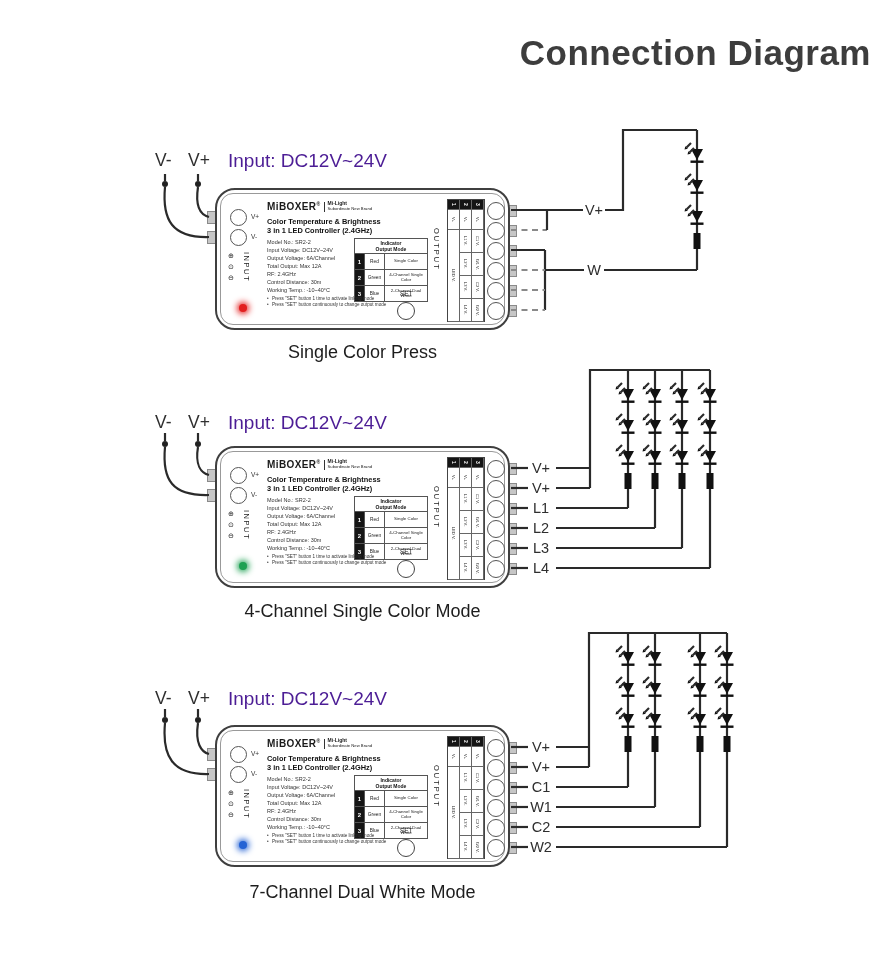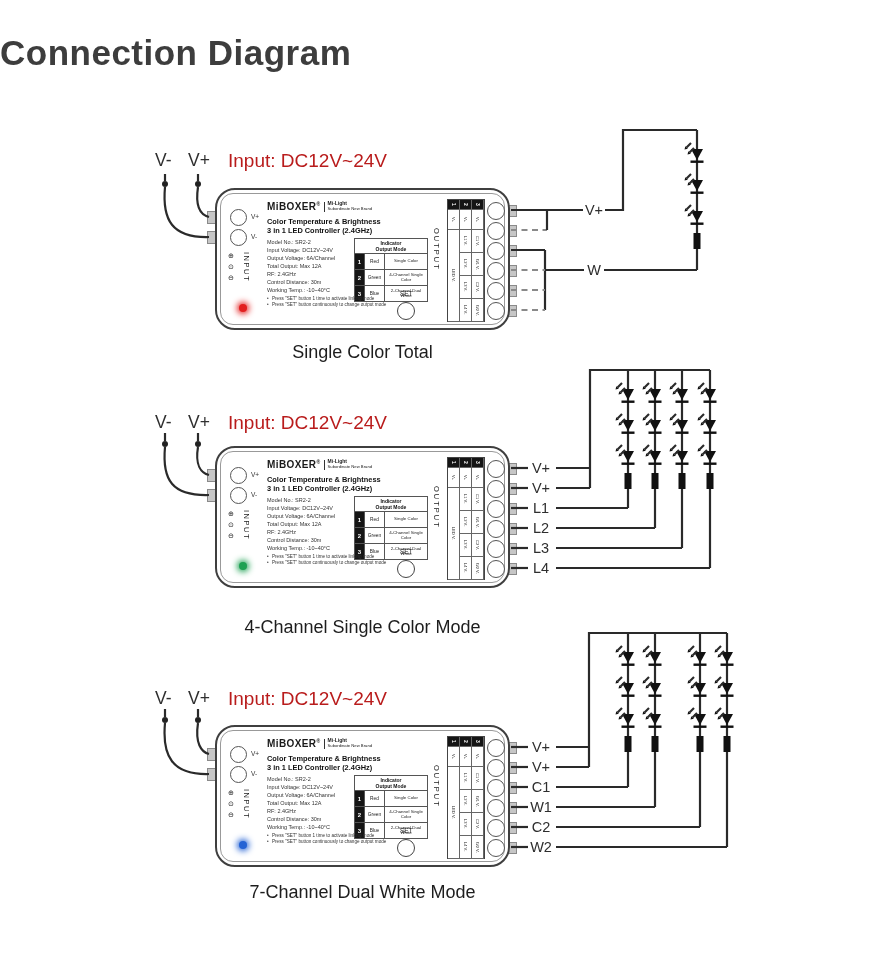--- a/index.html
+++ b/index.html
@@ -1,21 +1,21 @@
 <!DOCTYPE html>
 <html><head>
 <meta charset="utf-8">
 <style>
   html,body{margin:0;padding:0;background:#fff}
   .canvas{position:relative;width:871px;height:958px;background:#fff;overflow:hidden;
           font-family:"Liberation Sans","DejaVu Sans",sans-serif;color:#222}
-  .title{position:absolute;top:33px;left:0;width:100%;text-align:left;
+  .title{position:absolute;top:33px;left:0;width:100%;text-align:right;
          font-size:35px;font-weight:bold;color:#3d3d3d;letter-spacing:.5px}
   .hdr-neg,.hdr-pos{position:absolute;font-size:17.5px;color:#2f2f2f}
-  .hdr-input{position:absolute;font-size:19px;color:#b91c1c}
+  .hdr-input{position:absolute;font-size:19px;color:#4c1d95}
   .caption{position:absolute;left:215px;width:295px;text-align:center;font-size:18px;color:#1d1d1d}
   
   .dev{position:absolute;width:295px;height:142px}
   .d-outer{position:absolute;inset:0;border:2.5px solid #3f3f3f;border-radius:20px;background:#fff}
   .d-inner{position:absolute;inset:5px;border:1px solid #999;border-radius:13px}
   .tabL{position:absolute;left:-8px;width:9px;height:11px;background:#c6c6c6;border:1px solid #8a8a8a}
   .tabR{position:absolute;right:-7px;width:8px;height:10px;background:#c6c6c6;border:1px solid #8a8a8a}
   .circ{position:absolute;width:15px;height:15px;border:1.4px solid #555;border-radius:50%;background:#fff}
   .clabel{position:absolute;font-size:6.5px;color:#333}
   .pol{position:absolute;left:13px;top:62px;font-size:7px;line-height:11px;color:#222;text-align:center}
@@ -353,22 +353,22 @@
       <div class="tt-c">W2 V-</div>
     </div>
     <div class="term" style="top:14px"></div>
     <div class="term" style="top:34px"></div>
     <div class="term" style="top:54px"></div>
     <div class="term" style="top:74px"></div>
     <div class="term" style="top:94px"></div>
     <div class="term" style="top:114px"></div>
   </div>
 
-  <div class="caption" style="top:342px">Single Color Total</div>
-  <div class="caption" style="top:617px">4-Channel Single Color Mode</div>
+  <div class="caption" style="top:342px">Single Color Press</div>
+  <div class="caption" style="top:601px">4-Channel Single Color Mode</div>
   <div class="caption" style="top:882px">7-Channel Dual White Mode</div>
 
   <svg class="wires" width="871" height="958" viewBox="0 0 871 958">
     <defs>
       <g id="led">
         <polygon points="-6,-6 6,-6 0,5" fill="#111"></polygon>
         <rect x="-6.5" y="5.5" width="13" height="2.4" fill="#111"></rect>
         <line x1="-6" y1="-12" x2="-10.5" y2="-7.5" stroke="#111" stroke-width="1.6"></line>
         <polygon points="-12.5,-5.5 -9.2,-6.3 -11.7,-8.8" fill="#111"></polygon>
         <line x1="-3" y1="-7" x2="-7.5" y2="-2.5" stroke="#111" stroke-width="1.6"></line>

